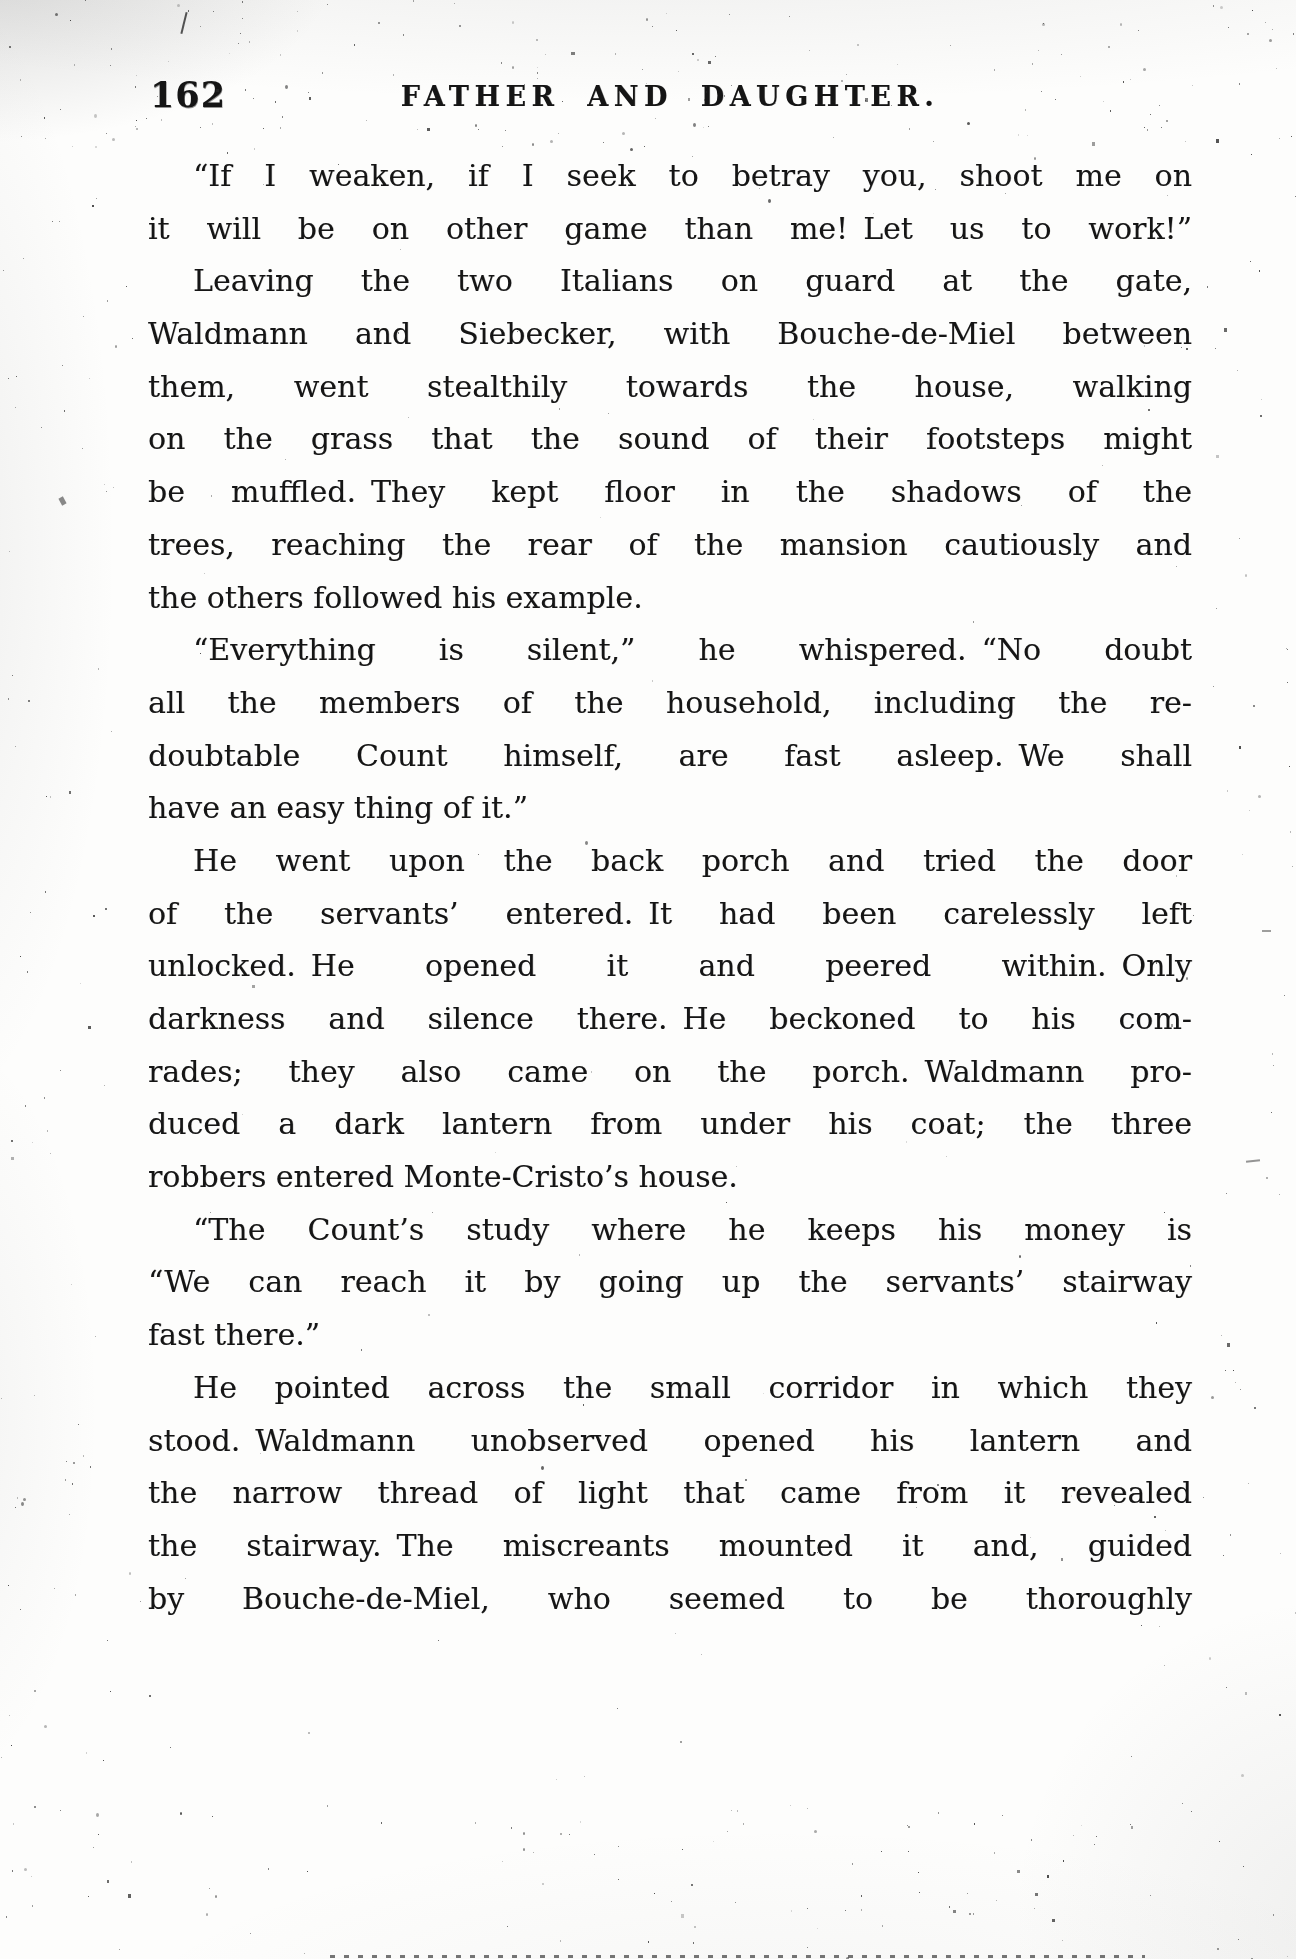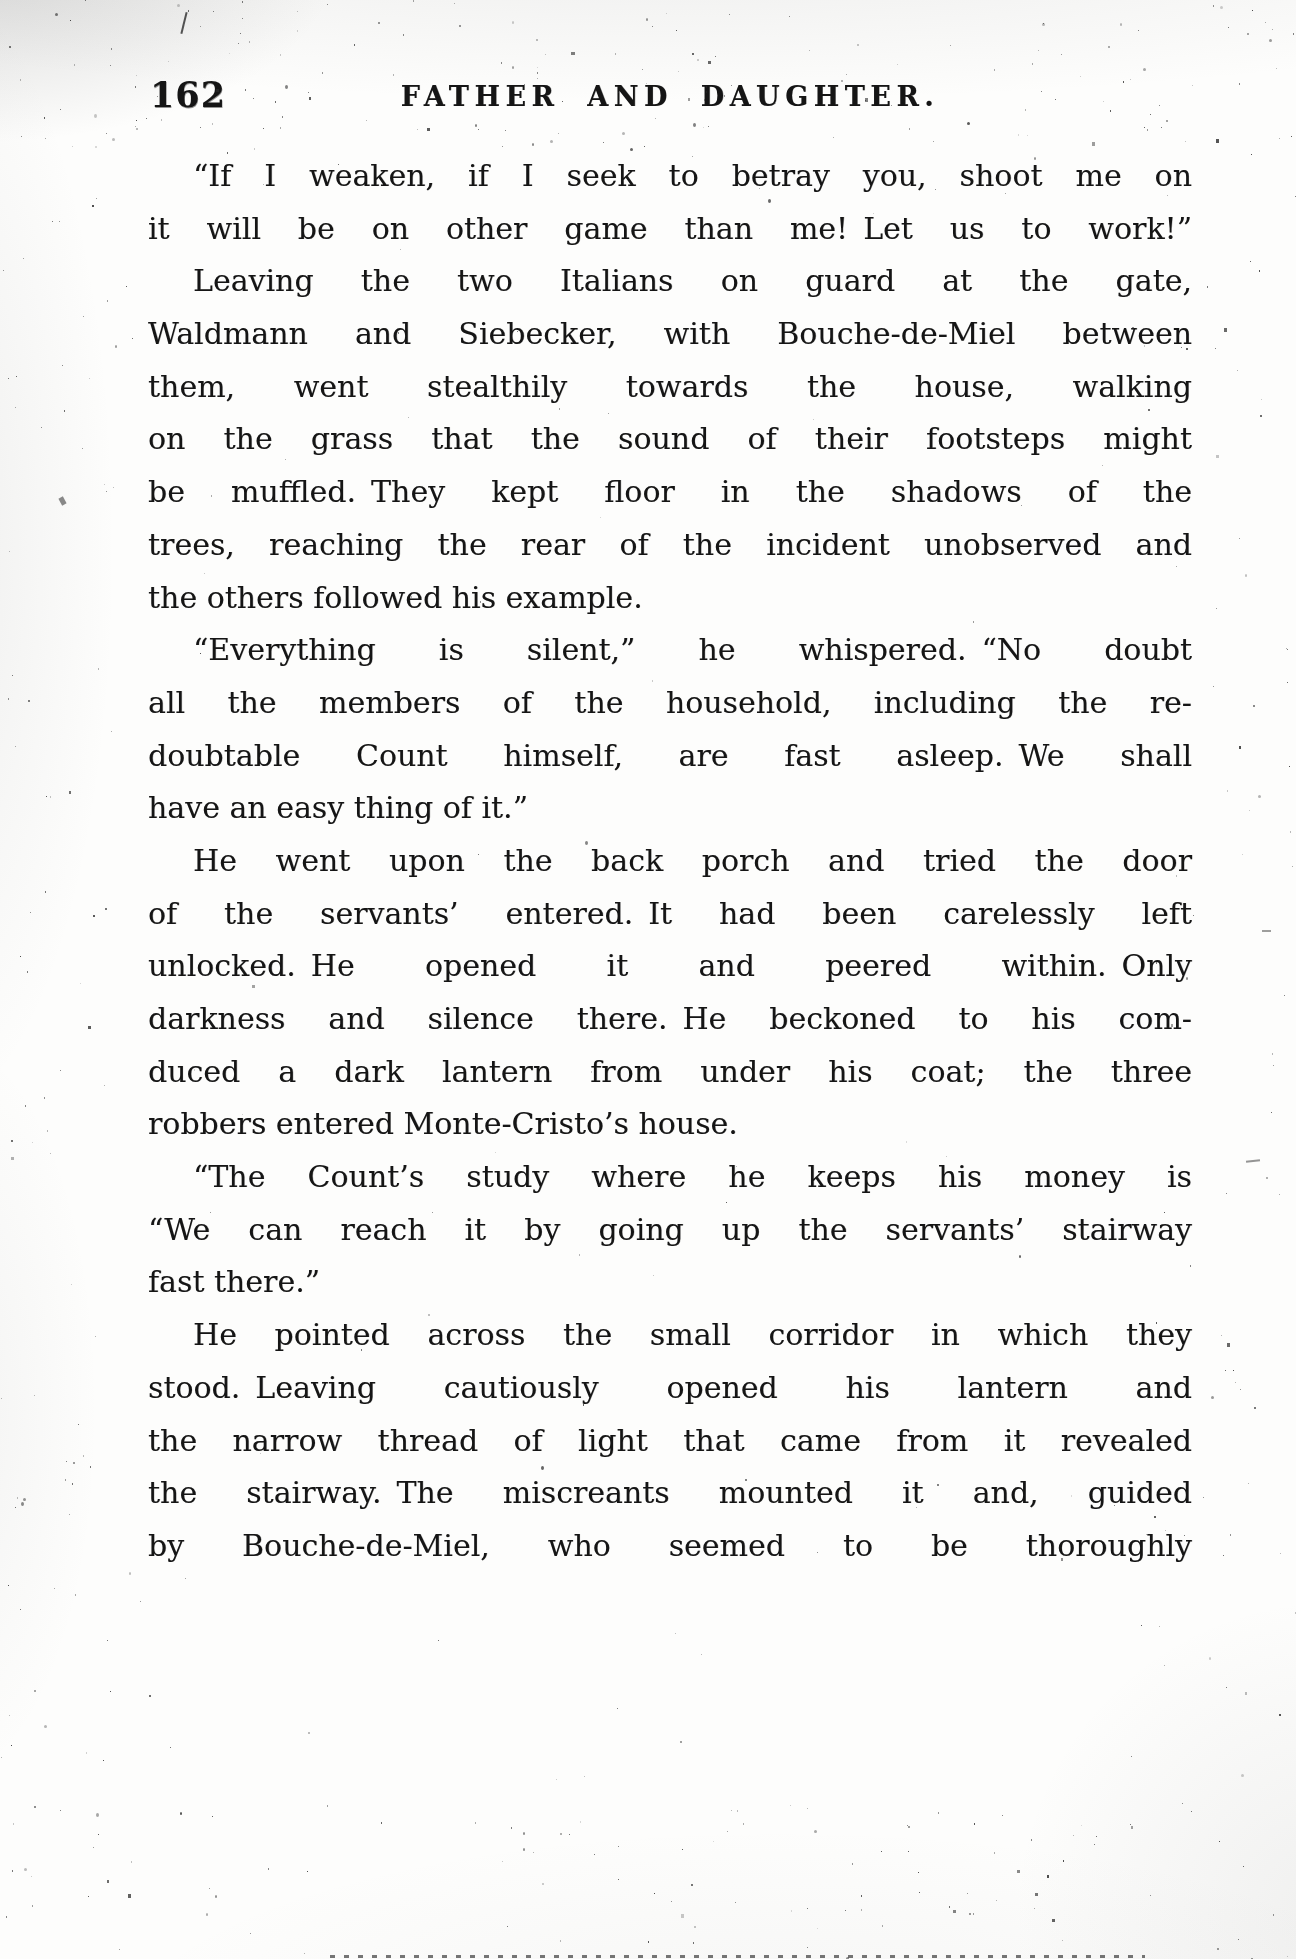--- a/index.html
+++ b/index.html
@@ -62,45 +62,46 @@
       <div class="para">
         <div class="t-line indent">“If I weaken, if I seek to betray you, shoot me on</div>
         <div class="t-line">it will be on other game than me! Let us to work!”</div>
       </div>
       <div class="para">
         <div class="t-line indent">Leaving the two Italians on guard at the gate,</div>
         <div class="t-line">Waldmann and Siebecker, with Bouche-de-Miel between</div>
         <div class="t-line">them, went stealthily towards the house, walking</div>
         <div class="t-line">on the grass that the sound of their footsteps might</div>
         <div class="t-line">be muffled. They kept floor in the shadows of the</div>
-        <div class="t-line">trees, reaching the rear of the incident unobserved and</div>
+        <div class="t-line">trees, reaching the rear of the mansion cautiously and</div>
         <div class="t-line short">the others followed his example.</div>
       </div>
       <div class="para">
         <div class="t-line indent">“Everything is silent,” he whispered. “No doubt</div>
         <div class="t-line">all the members of the household, including the re-</div>
         <div class="t-line">doubtable Count himself, are fast asleep. We shall</div>
         <div class="t-line short">have an easy thing of it.”</div>
       </div>
       <div class="para">
         <div class="t-line indent">He went upon the back porch and tried the door</div>
         <div class="t-line">of the servants’ entered. It had been carelessly left</div>
         <div class="t-line">unlocked. He opened it and peered within. Only</div>
         <div class="t-line">darkness and silence there. He beckoned to his com-</div>
+        <div class="t-line">rades; they also came on the porch. Waldmann pro-</div>
         <div class="t-line">duced a dark lantern from under his coat; the three</div>
         <div class="t-line short">robbers entered Monte-Cristo’s house.</div>
       </div>
       <div class="para">
         <div class="t-line indent">“The Count’s study where he keeps his money is</div>
         <div class="t-line">“We can reach it by going up the servants’ stairway</div>
         <div class="t-line short">fast there.”</div>
       </div>
       <div class="para">
         <div class="t-line indent">He pointed across the small corridor in which they</div>
-        <div class="t-line">stood. Leaving cautiously opened his lantern and</div>
+        <div class="t-line">stood. Waldmann unobserved opened his lantern and</div>
         <div class="t-line">the narrow thread of light that came from it revealed</div>
         <div class="t-line">the stairway. The miscreants mounted it and, guided</div>
         <div class="t-line">by Bouche-de-Miel, who seemed to be thoroughly</div>
       </div>
     </main>
 
   <div class="noise-layer" id="noise-layer">
       <span class="speck" style="left: 110.34px; top: 65.0431px; width: 1px; height: 1px; opacity: 0.7; border-radius: 50%;"></span>
       <span class="speck" style="left: 252.714px; top: 97.602px; width: 1px; height: 1px; opacity: 0.56;"></span>
       <span class="speck" style="left: 111.499px; top: 47.5081px; width: 1px; height: 2px; opacity: 0.69; border-radius: 50%;"></span>

